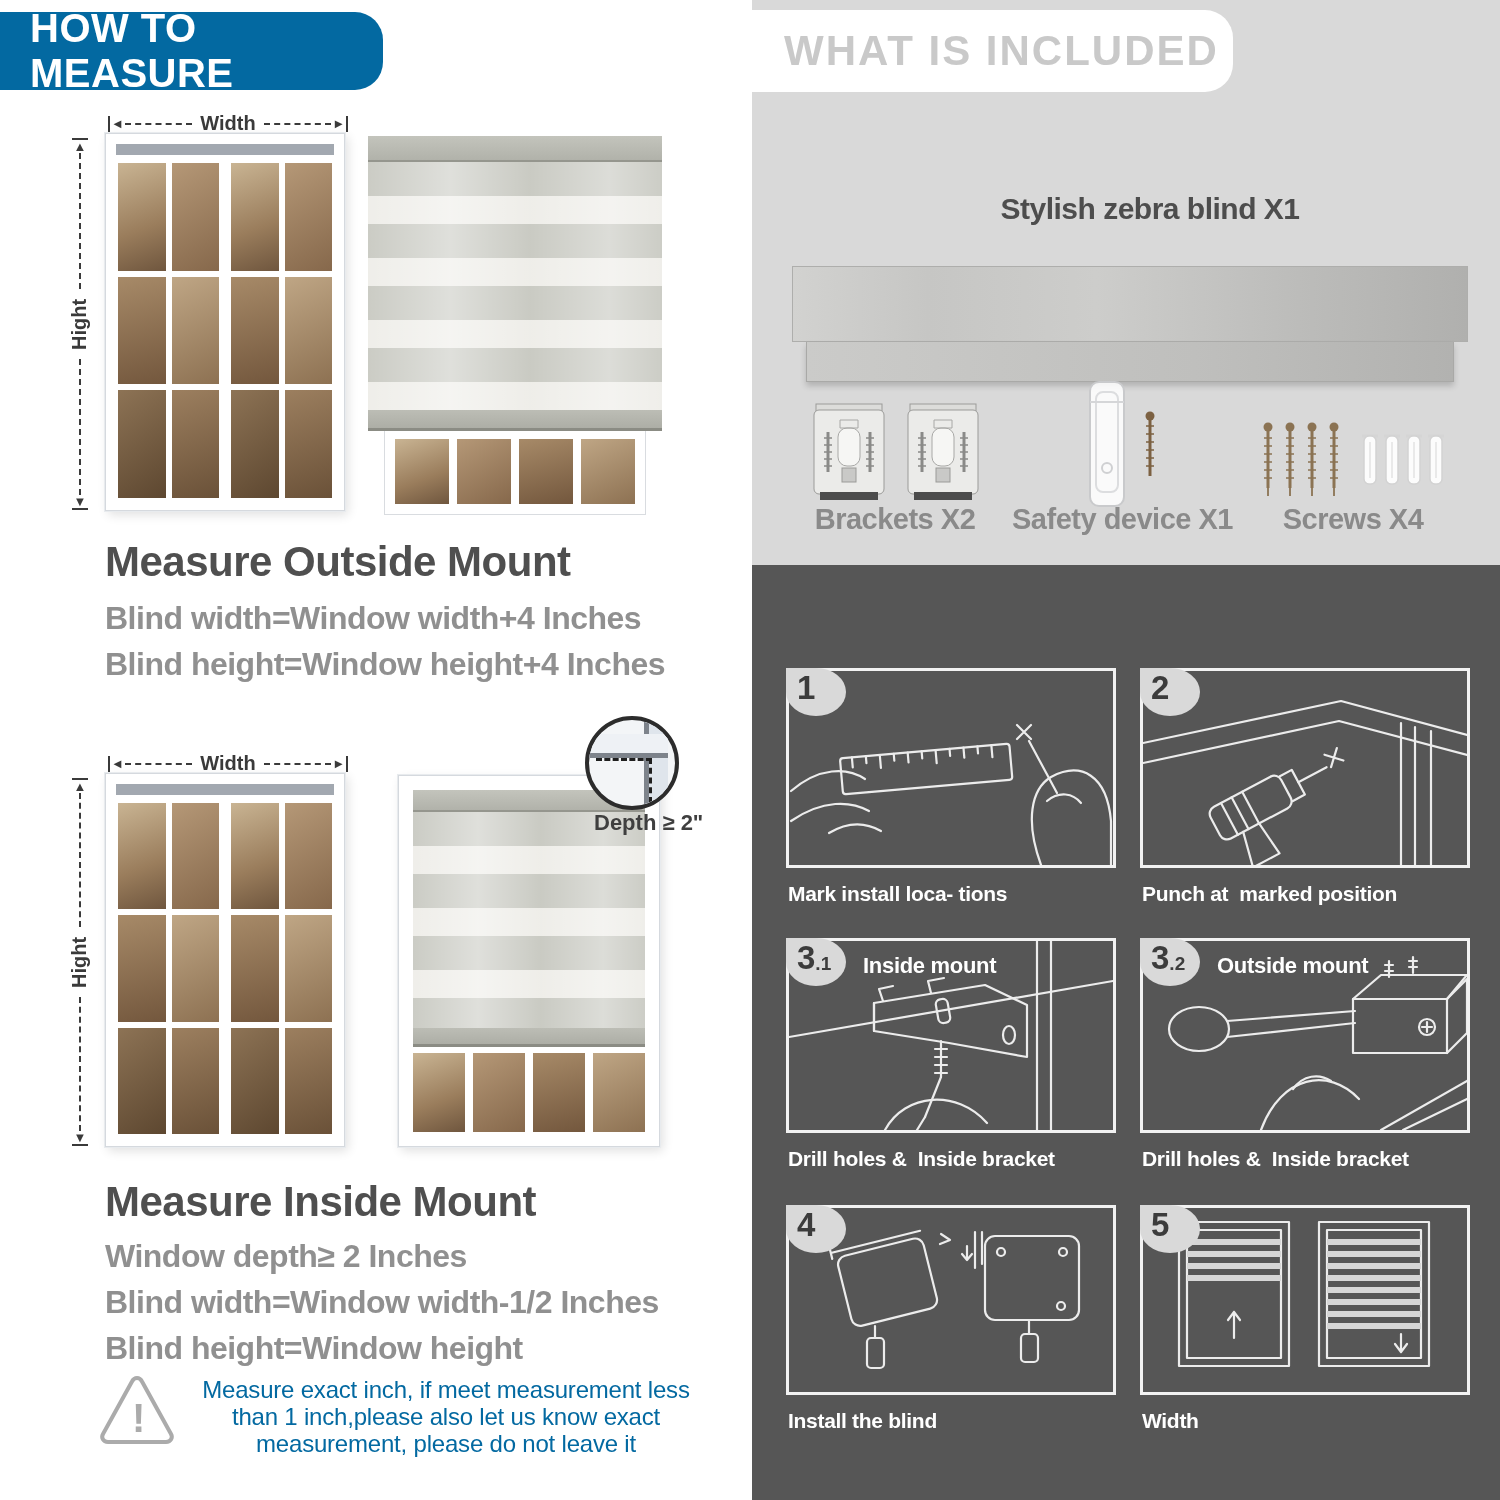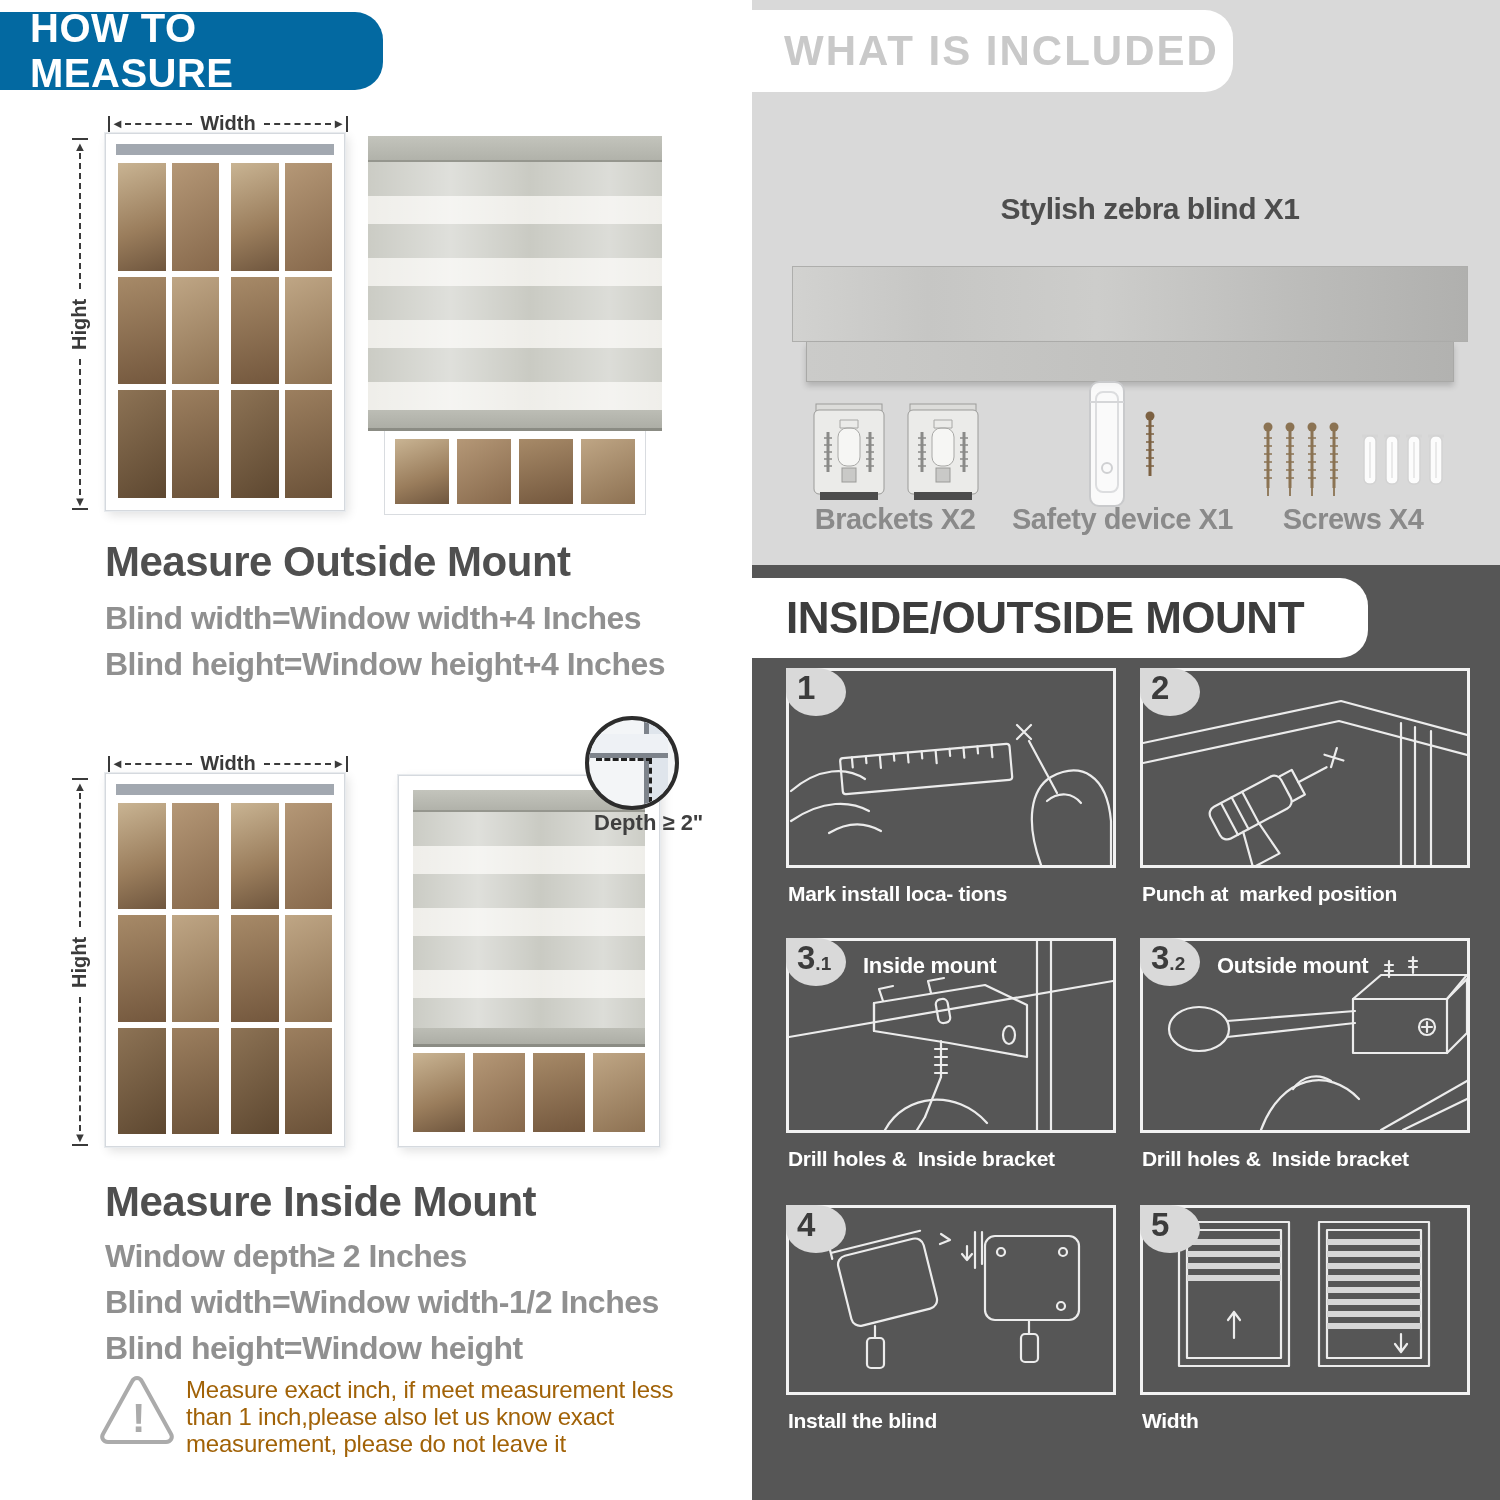--- a/index.html
+++ b/index.html
@@ -16,21 +16,21 @@
   #hdr-mount{left:752px;top:578px;width:616px;height:80px;background:#ffffff;
             border-radius:0 28px 28px 0;color:#3d3d3d;font-size:44px;letter-spacing:-.5px;padding-left:34px;box-sizing:border-box;}
 
   
   #panel-light{left:752px;top:0;width:748px;height:565px;background:#d9d9d9;}
   #panel-dark{left:752px;top:565px;width:748px;height:935px;background:#565656;}
 
   
   .h-measure{color:#4f4f4f;font-size:42px;font-weight:bold;letter-spacing:-.5px;}
   .measure-line{color:#909090;font-size:32px;font-weight:bold;letter-spacing:-.5px;}
-  .warn-text{color:#a16207;font-size:24px;line-height:27px;letter-spacing:-.2px;}
+  .warn-text{color:#0369a1;font-size:24px;line-height:27px;letter-spacing:-.2px;text-align:center;}
 
   
   .dimh{display:flex;align-items:center;color:#3a3a3a;font-size:20px;font-weight:bold;}
   .dimh:before,.dimh:after{content:"";height:16px;border-left:2px solid #3a3a3a;}
   .dimh .dline{flex:1;border-top:2px dashed #3a3a3a;height:0;}
   .dimh .dar{font-size:13px;line-height:13px;margin:0 1px;}
   .dimh .dlabel{margin:8px 8px;}
   .dimv{display:flex;flex-direction:column;align-items:center;color:#3a3a3a;font-size:20px;font-weight:bold;width:24px;}
   .dimv:before,.dimv:after{content:"";width:16px;border-top:2px solid #3a3a3a;}
   .dimv .dline{flex:1;border-left:2px dashed #3a3a3a;width:0;}
@@ -308,23 +308,20 @@
       <use href="#an" x="134" y="2"></use>
       <use href="#an" x="156" y="2"></use>
       <use href="#an" x="178" y="2"></use>
   </svg>
 
   <div class="abs item-label" style="left:795px;top:503px;width:200px;">Brackets X2</div>
   <div class="abs item-label" style="left:1000px;top:503px;width:245px;">Safety device X1</div>
   <div class="abs item-label" style="left:1248px;top:503px;width:210px;">Screws X4</div>
 
   <div id="panel-dark" class="abs"></div>
-  <div id="hdr-mount" class="abs hdr">
-    <span>INSIDE/OUTSIDE MOUNT</span>
-  </div>
 
   <div class="abs step-panel" style="left:786px;top:668px;width:330px;height:200px;">
     <svg class="art" viewBox="0 0 324 194">
       <g class="ln">
         <g transform="rotate(-5 160 95)">
           <rect x="52" y="78" width="170" height="36" rx="3"></rect>
           <path d="M64,78v10 M78,78v7 M92,78v13 M106,78v7 M120,78v10 M134,78v7 M148,78v13 M162,78v7 M176,78v10 M190,78v7 M204,78v12"></path>
         </g>
         <path d="M228,54l14,14 M242,54l-14,14"></path>
         <path d="M240,70 L268,122"></path>

